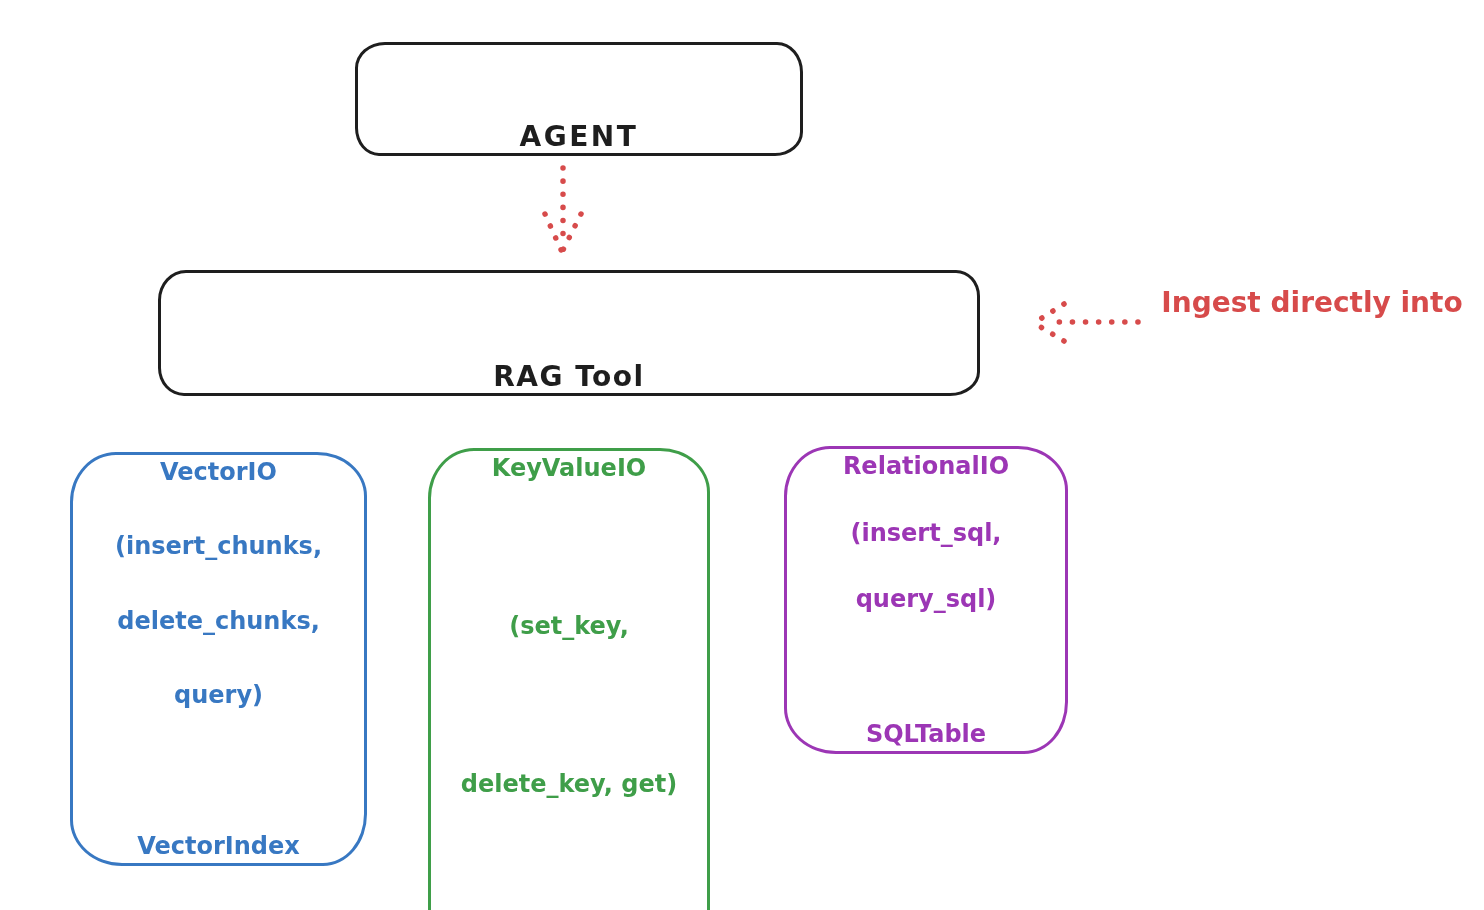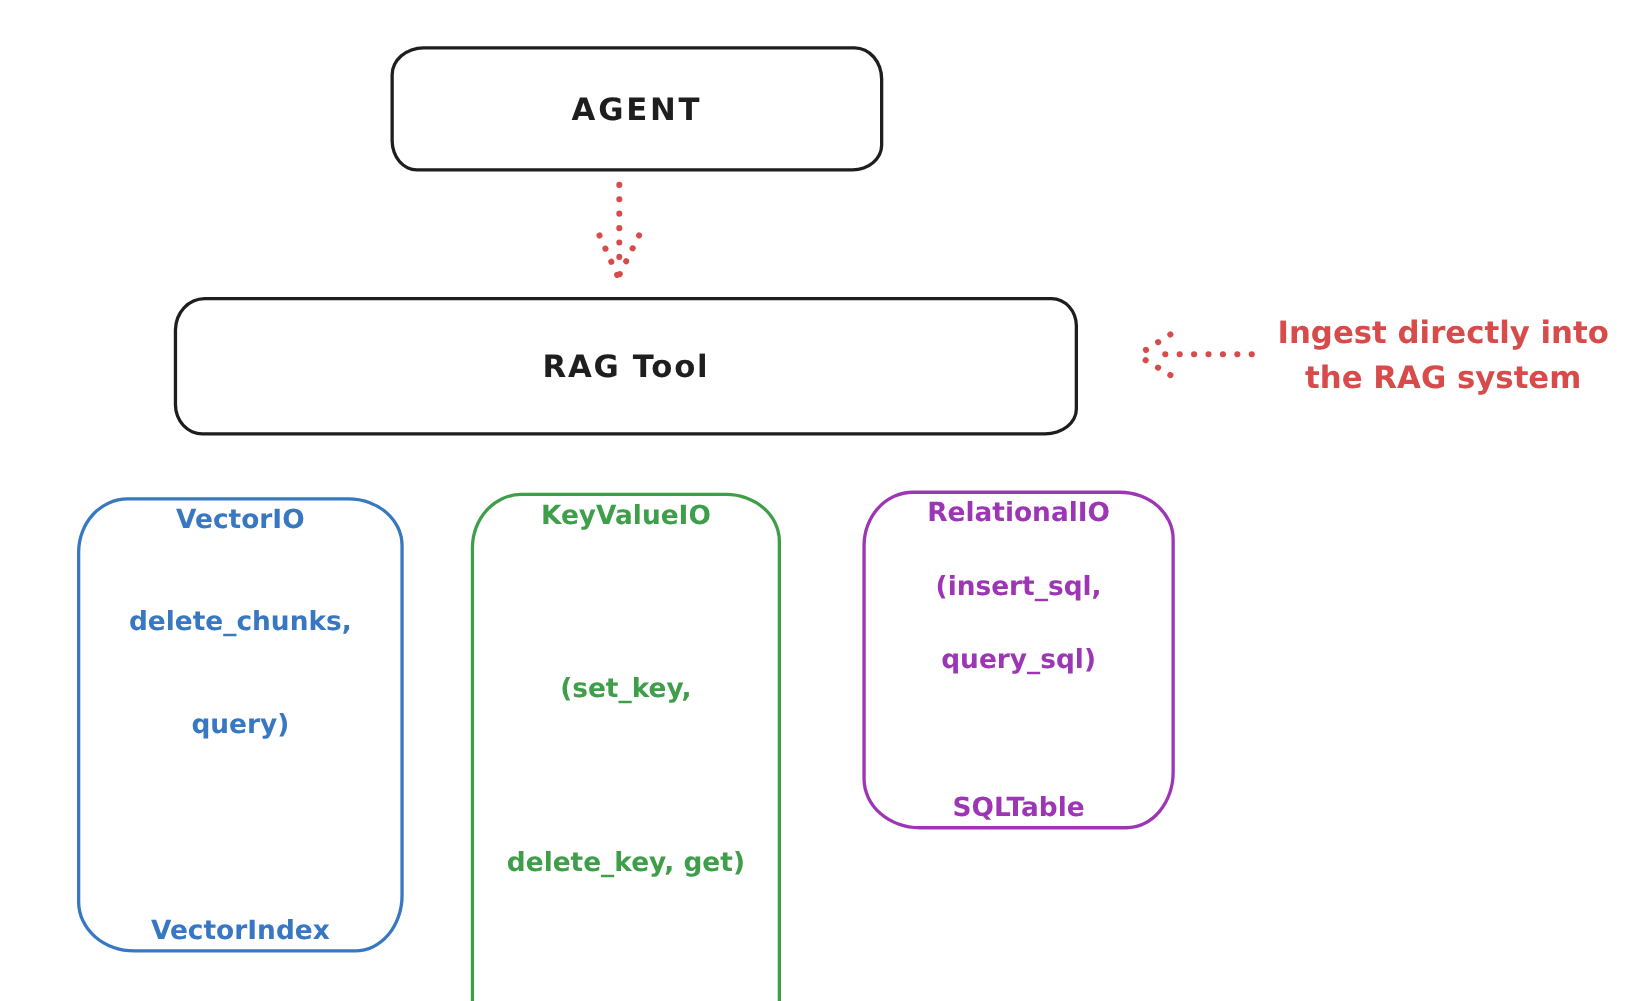--- a/index.html
+++ b/index.html
@@ -12,21 +12,21 @@
     color: var(--ink, #1e1e1e);
   }
 
   
   .node {
     position: absolute;
     box-sizing: border-box;
     background: #ffffff;
     border: 3.5px solid var(--ink, #1e1e1e);
     display: flex;
-    align-items: center;
+    align-items: flex-end;
     justify-content: center;
   }
   #agent-node {
     left: 355px; top: 42px; width: 448px; height: 114px;
     border-radius: 30px 26px 28px 24px / 26px 30px 24px 28px;
   }
   #rag-node {
     left: 158px; top: 270px; width: 822px; height: 126px;
     border-radius: 28px 24px 30px 26px / 30px 26px 24px 28px;
   }
@@ -117,25 +117,25 @@
   </g>
   <g>
     <path class="dotted" d="M1138 322 L1050 322"></path>
     <path class="dotted" d="M1064 304 L1034 323"></path>
     <path class="dotted" d="M1064 341 L1034 323"></path>
   </g>
 </svg>
 
 <div id="annotation">
   <div>Ingest directly into</div>
-  <div>the RAG system</div>
 </div>
 
 <div class="card" id="vector-card">
   <div>VectorIO</div>
+  <div>(insert_chunks,</div>
   <div>delete_chunks,</div>
   <div>query)</div>
   <div class="card-gap"></div>
   <div>VectorIndex</div>
 </div>
 
 <div class="card" id="keyvalue-card">
   <div>KeyValueIO</div>
   <div>(set_key,</div>
   <div>delete_key, get)</div>

